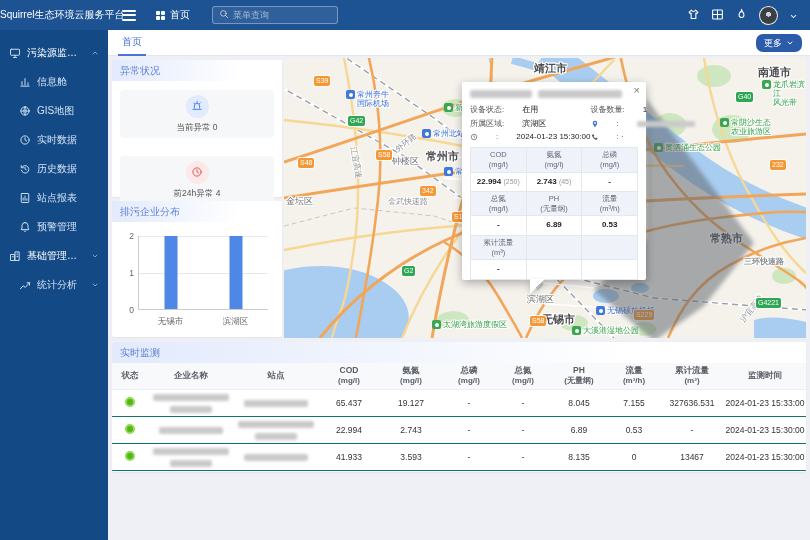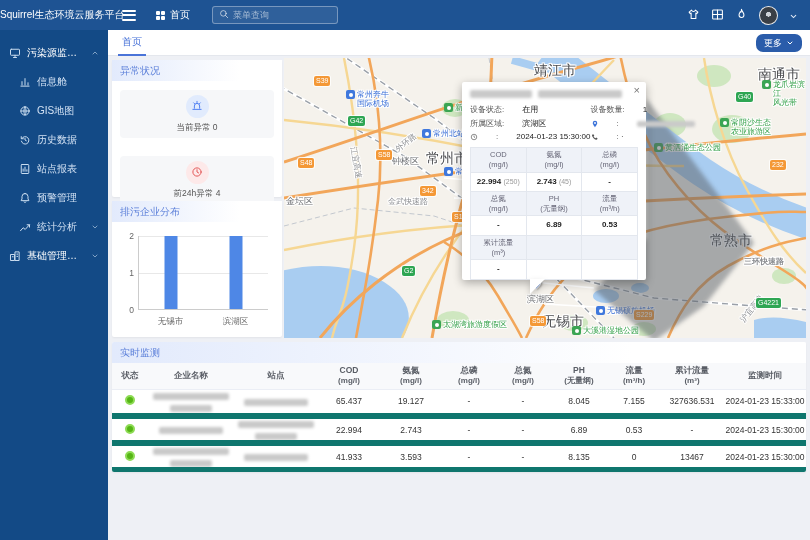--- a/index.html
+++ b/index.html
@@ -56,21 +56,21 @@
   .gridline{position:absolute;left:0;right:0;height:1px;background:#e8e8e8}
   .bar{position:absolute;bottom:0;width:13px;transform:translateX(-50%)}
   .ylab{position:absolute;right:148px;width:14px;text-align:right;font-size:8.5px;color:#666;transform:translateY(-50%)}
   .xlab{position:absolute;top:94px;font-size:8.5px;color:#666;transform:translateX(-50%);white-space:nowrap}
 
   
   #map{position:absolute;left:284px;top:58px;width:522px;height:280px;background:#f5f2ec;overflow:hidden;cursor:grab}
   #map svg.lyr{position:absolute;left:0;top:0}
   #map-labels{position:absolute;left:0;top:0;width:100%;height:100%;z-index:2}
   .map-lb{position:absolute;white-space:pre-line;line-height:1.15;text-shadow:1px 1px 0 #fff,-1px 1px 0 #fff,1px -1px 0 #fff,-1px -1px 0 #fff,1px 0 0 #fff,-1px 0 0 #fff,0 1px 0 #fff,0 -1px 0 #fff}
-  .lb-city{font-size:14px;color:#4c4d50;font-weight:normal}
+  .lb-city{font-size:11px;color:#4c4d50;font-weight:bold}
   .lb-district{font-size:9px;color:#6d6f73}
   .lb-road{font-size:8px;color:#8a8c90}
   .lb-poi{font-size:8px;display:flex;align-items:flex-start;gap:2px}
   .lb-poi .pico{width:9px;height:9px;border-radius:2px;flex:none;margin-top:0;position:relative}
   .lb-poi .pico::after{content:"";position:absolute;left:2.5px;top:2.5px;width:4px;height:4px;border-radius:50%;background:#fff}
   .poi-green{color:#2e9e44}.poi-green .pico{background:#3ba553}
   .poi-blue{color:#3a6fd8}.poi-blue .pico{background:#3f78dd}
   .badge{position:absolute;z-index:2;height:10px;line-height:10px;padding:0 2px;border-radius:2px;font-size:7px;color:#fff;box-shadow:0 0 0 1px rgba(255,255,255,.8)}
   .badge.o{background:#f49836}.badge.g{background:#2ea653}
   #map-shadow{z-index:3;pointer-events:none}
@@ -90,21 +90,21 @@
   .p-cell{border-right:1px solid #e3e7ee;border-bottom:1px solid #e3e7ee;text-align:center;font-size:7.5px;color:#667;padding:2px 0;background:#eff2f8;line-height:1.3;min-height:10px}
   .p-cell.v{background:#fff;font-size:8px;color:#222;font-weight:bold;padding:4px 0}
   .p-cell .ref{color:#999;font-weight:normal;font-size:7px}
   .tail{position:absolute;left:68px;top:197px;width:0;height:0;border-top:15px solid #fff;border-right:15px solid transparent;filter:drop-shadow(0 3px 3px rgba(0,0,0,.2))}
 
   
   #p-rt{left:112px;top:342px;width:694px;height:130px;overflow:hidden}
   #rt-table{width:100%;border-collapse:collapse;table-layout:fixed}
   #rt-table th{background:#f8f9fb;font-size:8.5px;color:#5a5e66;font-weight:bold;height:26px;line-height:1.25;border-bottom:1px solid #ebeef5;text-align:center}
   #rt-table th .u{font-weight:bold;font-size:8px}
-  #rt-table td{height:27px;text-align:center;font-size:8.5px;color:#333;border-bottom:6px solid #0f766e;overflow:hidden;white-space:nowrap}
+  #rt-table td{height:27px;text-align:center;font-size:8.5px;color:#333;border-bottom:1px solid #0f766e;overflow:hidden;white-space:nowrap}
   .dot{display:inline-block;width:10px;height:10px;border-radius:50%;background:#55b515;border:2px solid #8edb55}
   .rd{display:inline-block;height:7px;border-radius:2px;background:#c9c9c9;filter:blur(1.6px);vertical-align:middle}
   .rd2{margin-top:3px}
   .time-cell{font-size:8px;color:#444}
   .ic{display:inline-block}
 </style>
 </head>
 <body>
 
 <div class="app">
@@ -170,56 +170,63 @@
         </div>
         <div class="s-item child">
           <svg class="ic " viewBox="0 0 16 16" fill="none" stroke="currentColor" stroke-width="1.3" stroke-linecap="round" stroke-linejoin="round">
             <circle cx="8" cy="8" r="5.5"></circle>
             <path d="M2.5 8h11M8 2.5c2 2.2 2 8.8 0 11-2-2.2-2-8.8 0-11z"></path>
           </svg>
           <span class="lbl">GIS地图</span>
         </div>
         <div class="s-item child">
           <svg class="ic " viewBox="0 0 16 16" fill="none" stroke="currentColor" stroke-width="1.3" stroke-linecap="round" stroke-linejoin="round">
+            <circle cx="8" cy="8" r="5.5"></circle>
+            <path d="M8 5v3l2.2 1.3"></path>
+          </svg>
+          <span class="lbl">实时数据</span>
+        </div>
+        <div class="s-item child">
+          <svg class="ic " viewBox="0 0 16 16" fill="none" stroke="currentColor" stroke-width="1.3" stroke-linecap="round" stroke-linejoin="round">
             <path d="M3.2 9.5a5 5 0 1 0 .6-3.6M3 3.5v2.8h2.8"></path>
             <path d="M8 5.8V8l1.8 1"></path>
           </svg>
           <span class="lbl">历史数据</span>
         </div>
         <div class="s-item child">
           <svg class="ic " viewBox="0 0 16 16" fill="none" stroke="currentColor" stroke-width="1.3" stroke-linecap="round" stroke-linejoin="round">
             <rect x="3" y="2" width="10" height="12" rx="1"></rect>
             <path d="M5.5 11V8M8 11V5.5M10.5 11V9"></path>
           </svg>
           <span class="lbl">站点报表</span>
         </div>
         <div class="s-item child">
           <svg class="ic " viewBox="0 0 16 16" fill="none" stroke="currentColor" stroke-width="1.3" stroke-linecap="round" stroke-linejoin="round">
             <path d="M8 2a4 4 0 0 1 4 4v3.2l1.2 2.3H2.8L4 9.2V6a4 4 0 0 1 4-4z"></path>
             <path d="M6.8 13.2a1.3 1.3 0 0 0 2.4 0"></path>
           </svg>
           <span class="lbl">预警管理</span>
-        </div>
-        <div class="s-item child">
-          <svg class="ic " viewBox="0 0 16 16" fill="none" stroke="currentColor" stroke-width="1.3" stroke-linecap="round" stroke-linejoin="round">
-            <path d="M2 13l3.5-4 2.8 2.2L14 5"></path>
-            <path d="M10.8 5H14v3.2"></path>
-          </svg>
-          <span class="lbl">统计分析</span>
-          <svg class="ic caret" viewBox="0 0 16 16" fill="none" stroke="currentColor" stroke-width="1.3" stroke-linecap="round" stroke-linejoin="round">
-            <path d="M4 6l4 4 4-4"></path>
-          </svg>
         </div>
         <div class="s-item parent">
           <svg class="ic " viewBox="0 0 16 16" fill="none" stroke="currentColor" stroke-width="1.3" stroke-linecap="round" stroke-linejoin="round">
             <rect x="2.5" y="6" width="5" height="8"></rect>
             <rect x="8.5" y="2.5" width="5" height="11.5"></rect>
             <path d="M10.5 5.5h1M10.5 8.5h1M4.5 9h1"></path>
           </svg>
           <span class="lbl">基础管理系统</span>
+          <svg class="ic caret" viewBox="0 0 16 16" fill="none" stroke="currentColor" stroke-width="1.3" stroke-linecap="round" stroke-linejoin="round">
+            <path d="M4 6l4 4 4-4"></path>
+          </svg>
+        </div>
+        <div class="s-item child">
+          <svg class="ic " viewBox="0 0 16 16" fill="none" stroke="currentColor" stroke-width="1.3" stroke-linecap="round" stroke-linejoin="round">
+            <path d="M2 13l3.5-4 2.8 2.2L14 5"></path>
+            <path d="M10.8 5H14v3.2"></path>
+          </svg>
+          <span class="lbl">统计分析</span>
           <svg class="ic caret" viewBox="0 0 16 16" fill="none" stroke="currentColor" stroke-width="1.3" stroke-linecap="round" stroke-linejoin="round">
             <path d="M4 6l4 4 4-4"></path>
           </svg>
         </div>
       </div>
   </aside>
 
   <div class="tabbar">
     <div class="tab">首页</div>
     <button class="more-btn">

